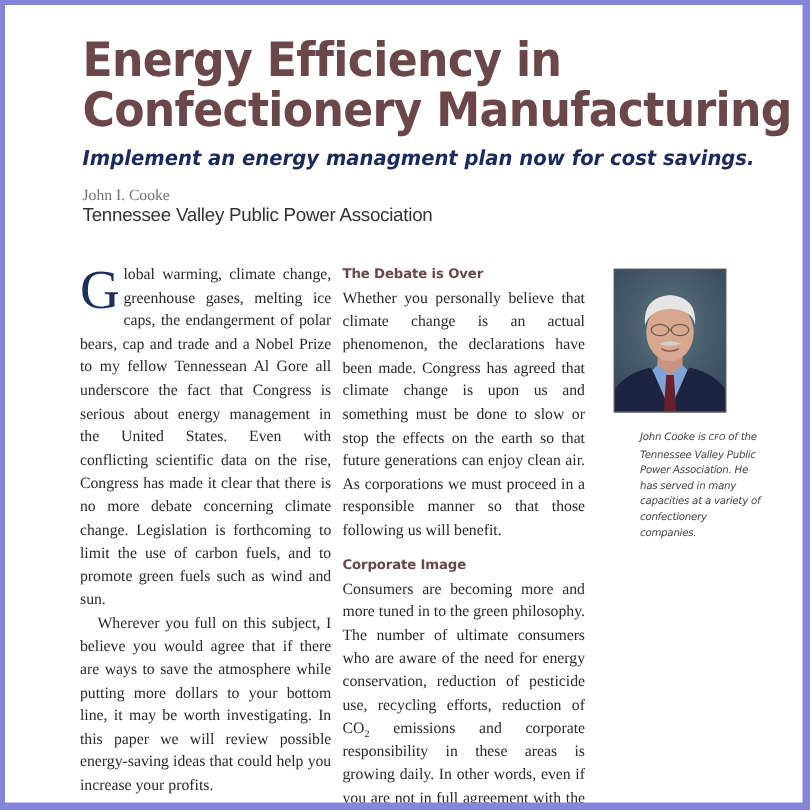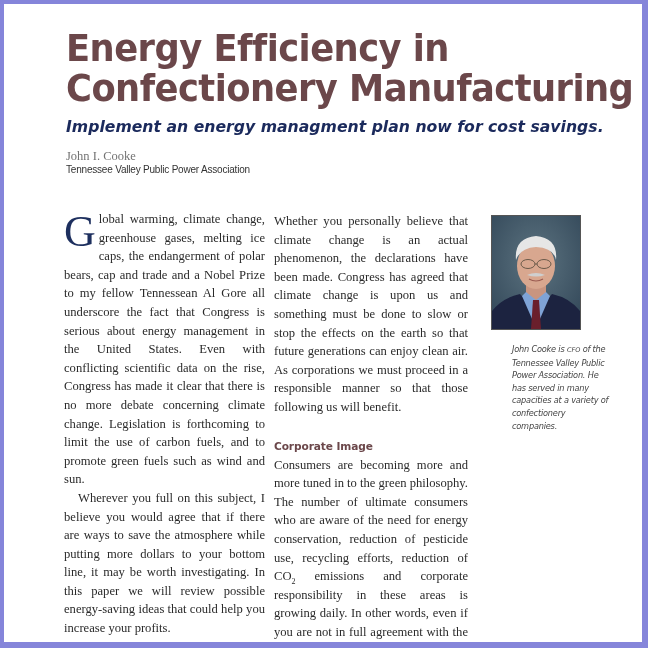--- a/index.html
+++ b/index.html
@@ -24,42 +24,42 @@
       font-size: 16.5px; line-height: 20px; color: #1b2a5c;
       transform: scaleX(0.95); transform-origin: left top; white-space: nowrap;
     }
     .author {
       position: absolute; left: 62px; top: 145px;
       font-family: "Liberation Serif", serif; font-weight: normal;
       font-size: 12.5px; color: #737373;
     }
     .affiliation {
       position: absolute; left: 62px; top: 160px;
-      font-family: "Liberation Sans", sans-serif; font-size: 10px; color: #333;
+      font-family: "Liberation Sans", sans-serif; font-size: 15px; color: #333;
       letter-spacing: -0.2px;
     }
     .col {
       position: absolute; top: 206px;
       font-family: "Liberation Serif", serif; font-size: 12.6px; line-height: 18.6px;
       color: #2a2a2a; text-align: justify;
     }
     .col p { margin: 0; }
     .col p + p { text-indent: 14px; }
     .col-left { left: 60px; width: 201px; }
     .col-mid  { left: 270px; width: 194px; top: 208px; }
     .dropcap {
       float: left; font-family: "Liberation Serif", serif; font-size: 44px;
       line-height: 34px; color: #1d2f5e; margin: 3px 3px 0 0; padding-top: 2px;
     }
     .h-sub {
       font-family: "DejaVu Sans", sans-serif; font-weight: bold; font-size: 10.6px;
       line-height: 14px; color: #6b474a; margin: 6px 0 3px 0; letter-spacing: -0.1px;
     }
     .col-mid .h-sub:first-child { margin-top: 0; }
-    .col-mid .h-sub.second { margin-top: 22px; }
+    .col-mid .h-sub.second { margin-top: 11px; }
     .photo {
       position: absolute; left: 487px; top: 211px; width: 88px; height: 113px;
       background: #3f5866; overflow: hidden; border: 1px solid #555;
     }
     .caption {
       position: absolute; left: 508px; top: 339px; width: 100px;
       font-family: "DejaVu Sans", sans-serif; font-style: italic; font-size: 8.2px;
       line-height: 12.6px; color: #444; letter-spacing: -0.2px;
     }
     .caption .sc { font-size: 6.5px; letter-spacing: 0; }
@@ -79,20 +79,21 @@
   <div class="author">John I. Cooke</div>
   <div class="affiliation">Tennessee Valley Public Power Association</div>
 
   <div class="col col-left">
     <p><span class="dropcap">G</span><span>lobal warming, climate change, greenhouse gases, melting ice caps, the endangerment of polar bears, cap and trade and a Nobel Prize to my fellow Tennessean Al Gore all underscore  the fact that Congress is serious about energy management in the United States. Even with conflicting scientific data on the rise, Congress has made it clear that there is no more debate concerning climate change. Legislation is forthcoming to limit the use of carbon fuels, and to promote green fuels such as wind and sun.</span></p>
     <p>Wherever you full on this subject, I believe you would agree that if there are ways to save the atmosphere while putting more dollars to your bottom line, it may be worth investigating. In this paper we will review possible energy-saving ideas that could help you increase your profits.</p>
 
   </div>
 
   <div class="col col-mid">
+    <div class="h-sub">The Debate is Over</div>
     <p>Whether you personally believe that climate change is an actual phenomenon, the declarations have been made. Congress has agreed that climate change is upon us and something must be done to slow or stop the effects on the earth so that future generations can enjoy clean air. As corporations we must proceed in a responsible manner so that those following us will benefit.</p>
     <div class="h-sub second">Corporate Image</div>
     <p style="text-indent:0"><span>Consumers are becoming more and more tuned in to the green philosophy. The number of ultimate consumers who are aware of the need for energy conservation, reduction of pesticide use, recycling efforts, reduction of CO</span><sub style="font-size:8px;line-height:0">2</sub><span> emissions and corporate responsibility in these areas is growing daily. In other words, even if you are not in full agreement with the energy initiatives, the number of consumers who are looking for products from proactive companies in the areas mentioned above is increasing. If you choose not to transform your manufacturing operations, the chances are getting higher that you will lose sales. It is therefore important that you can state, either on packaging or in advertising, that you are both concerned and proactive in the areas of energy conservation, recycling and</span></p>
   </div>
 
   <div class="photo" title="Portrait of John Cooke">
     <svg width="88" height="113" viewBox="0 0 88 113">
       <defs>
         <radialGradient id="bg" cx="50%" cy="40%" r="70%">
           <stop offset="0%" stop-color="#5c7380"></stop>

